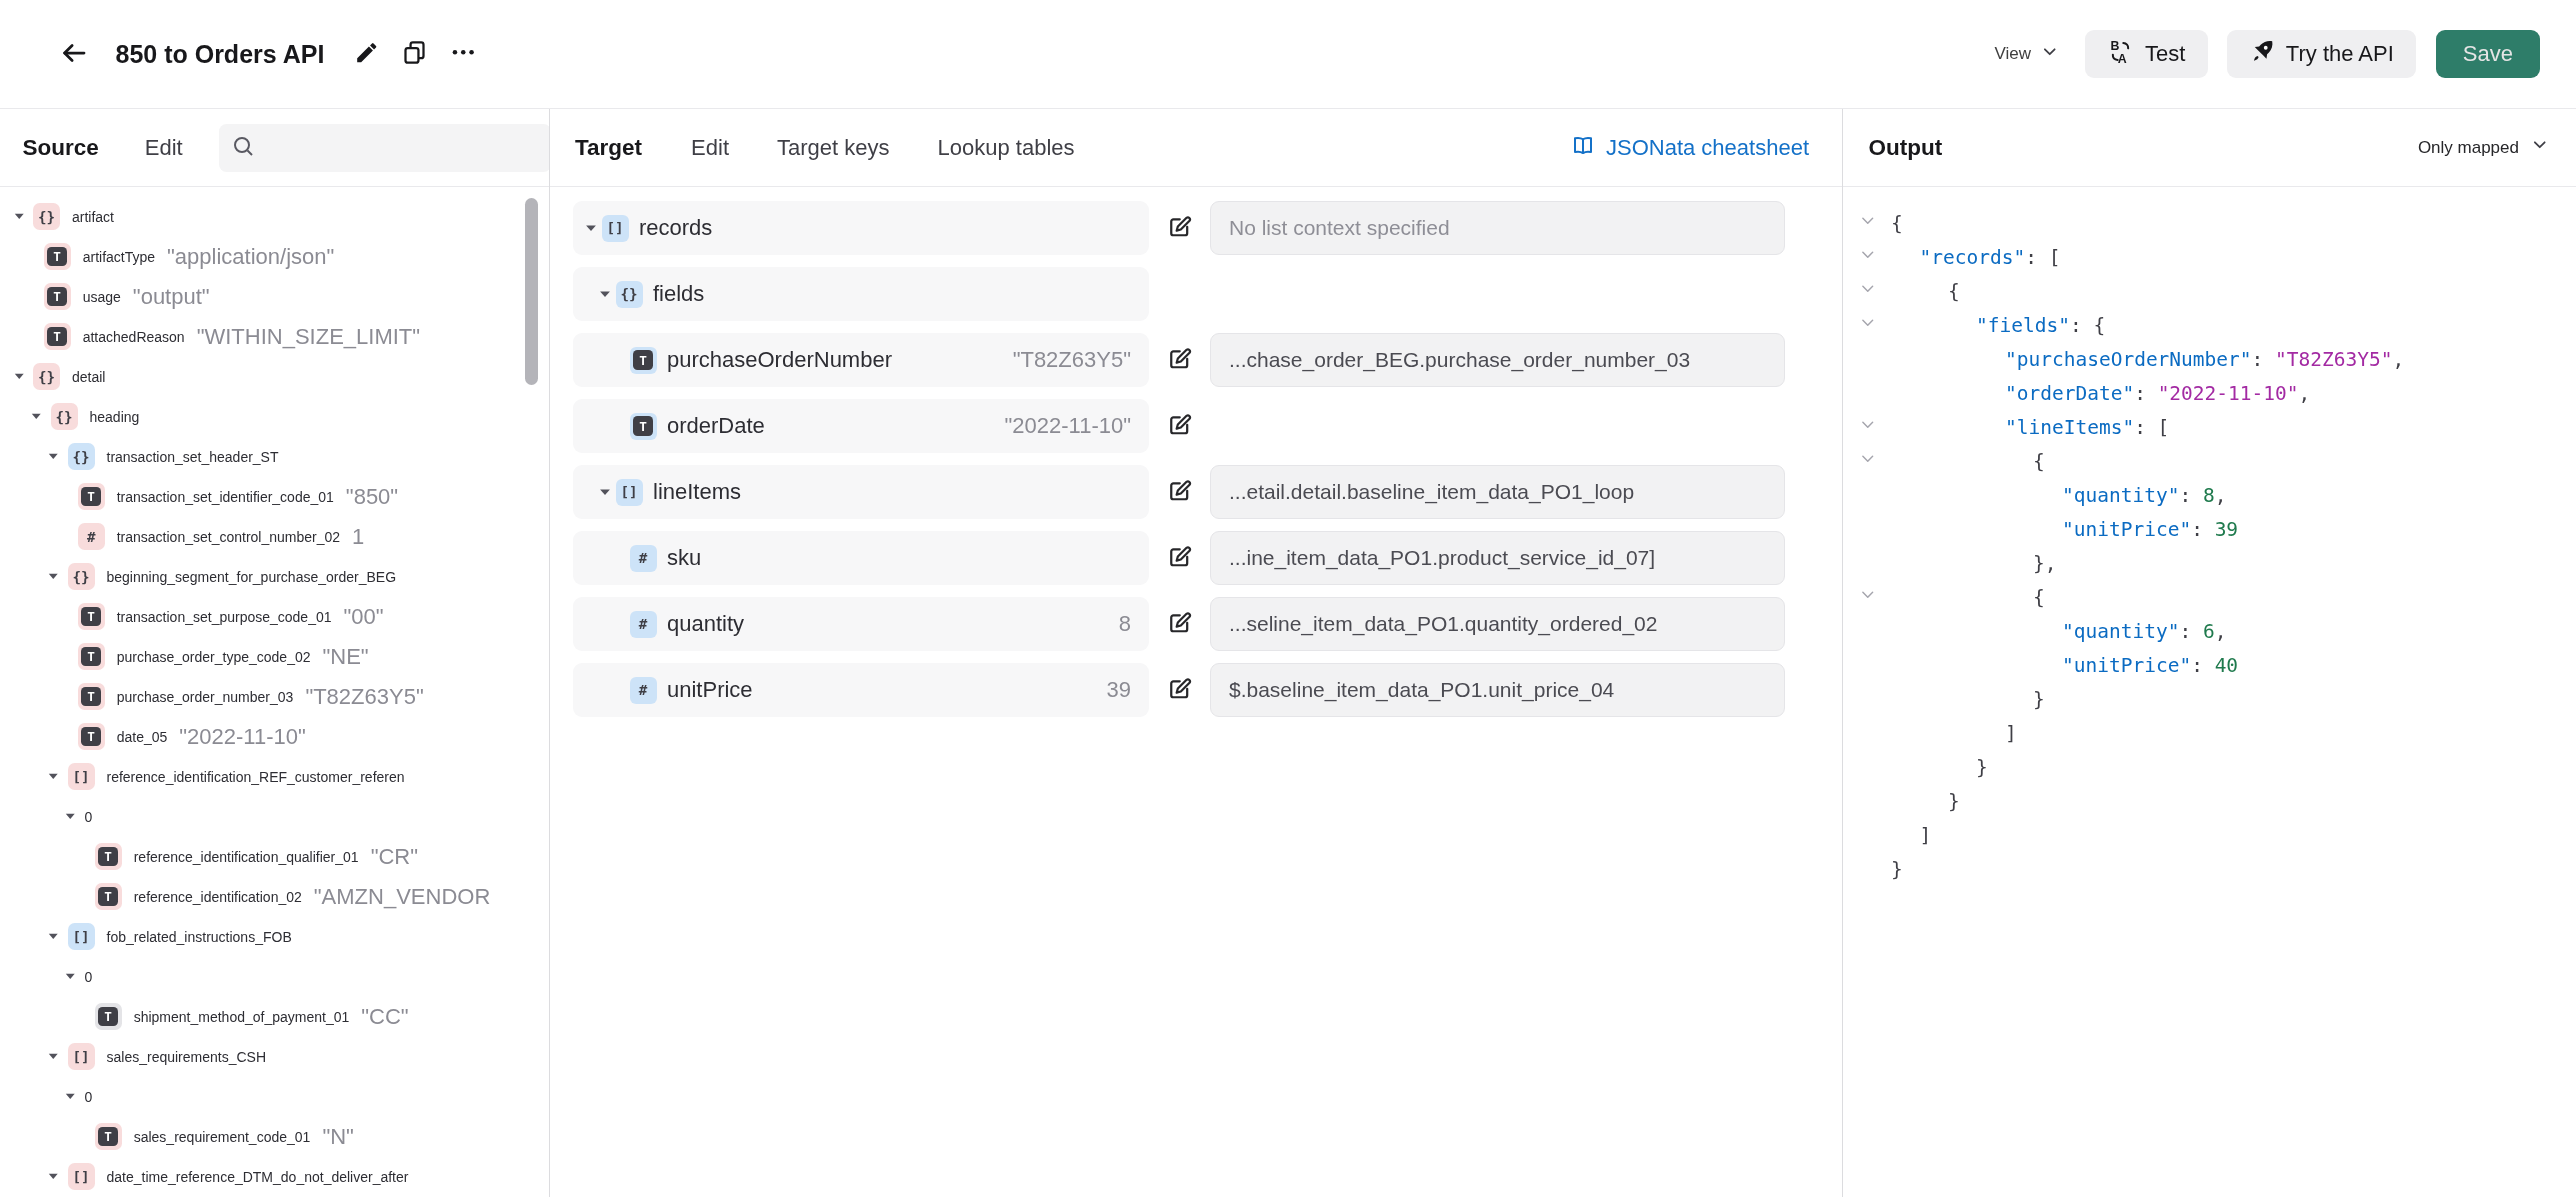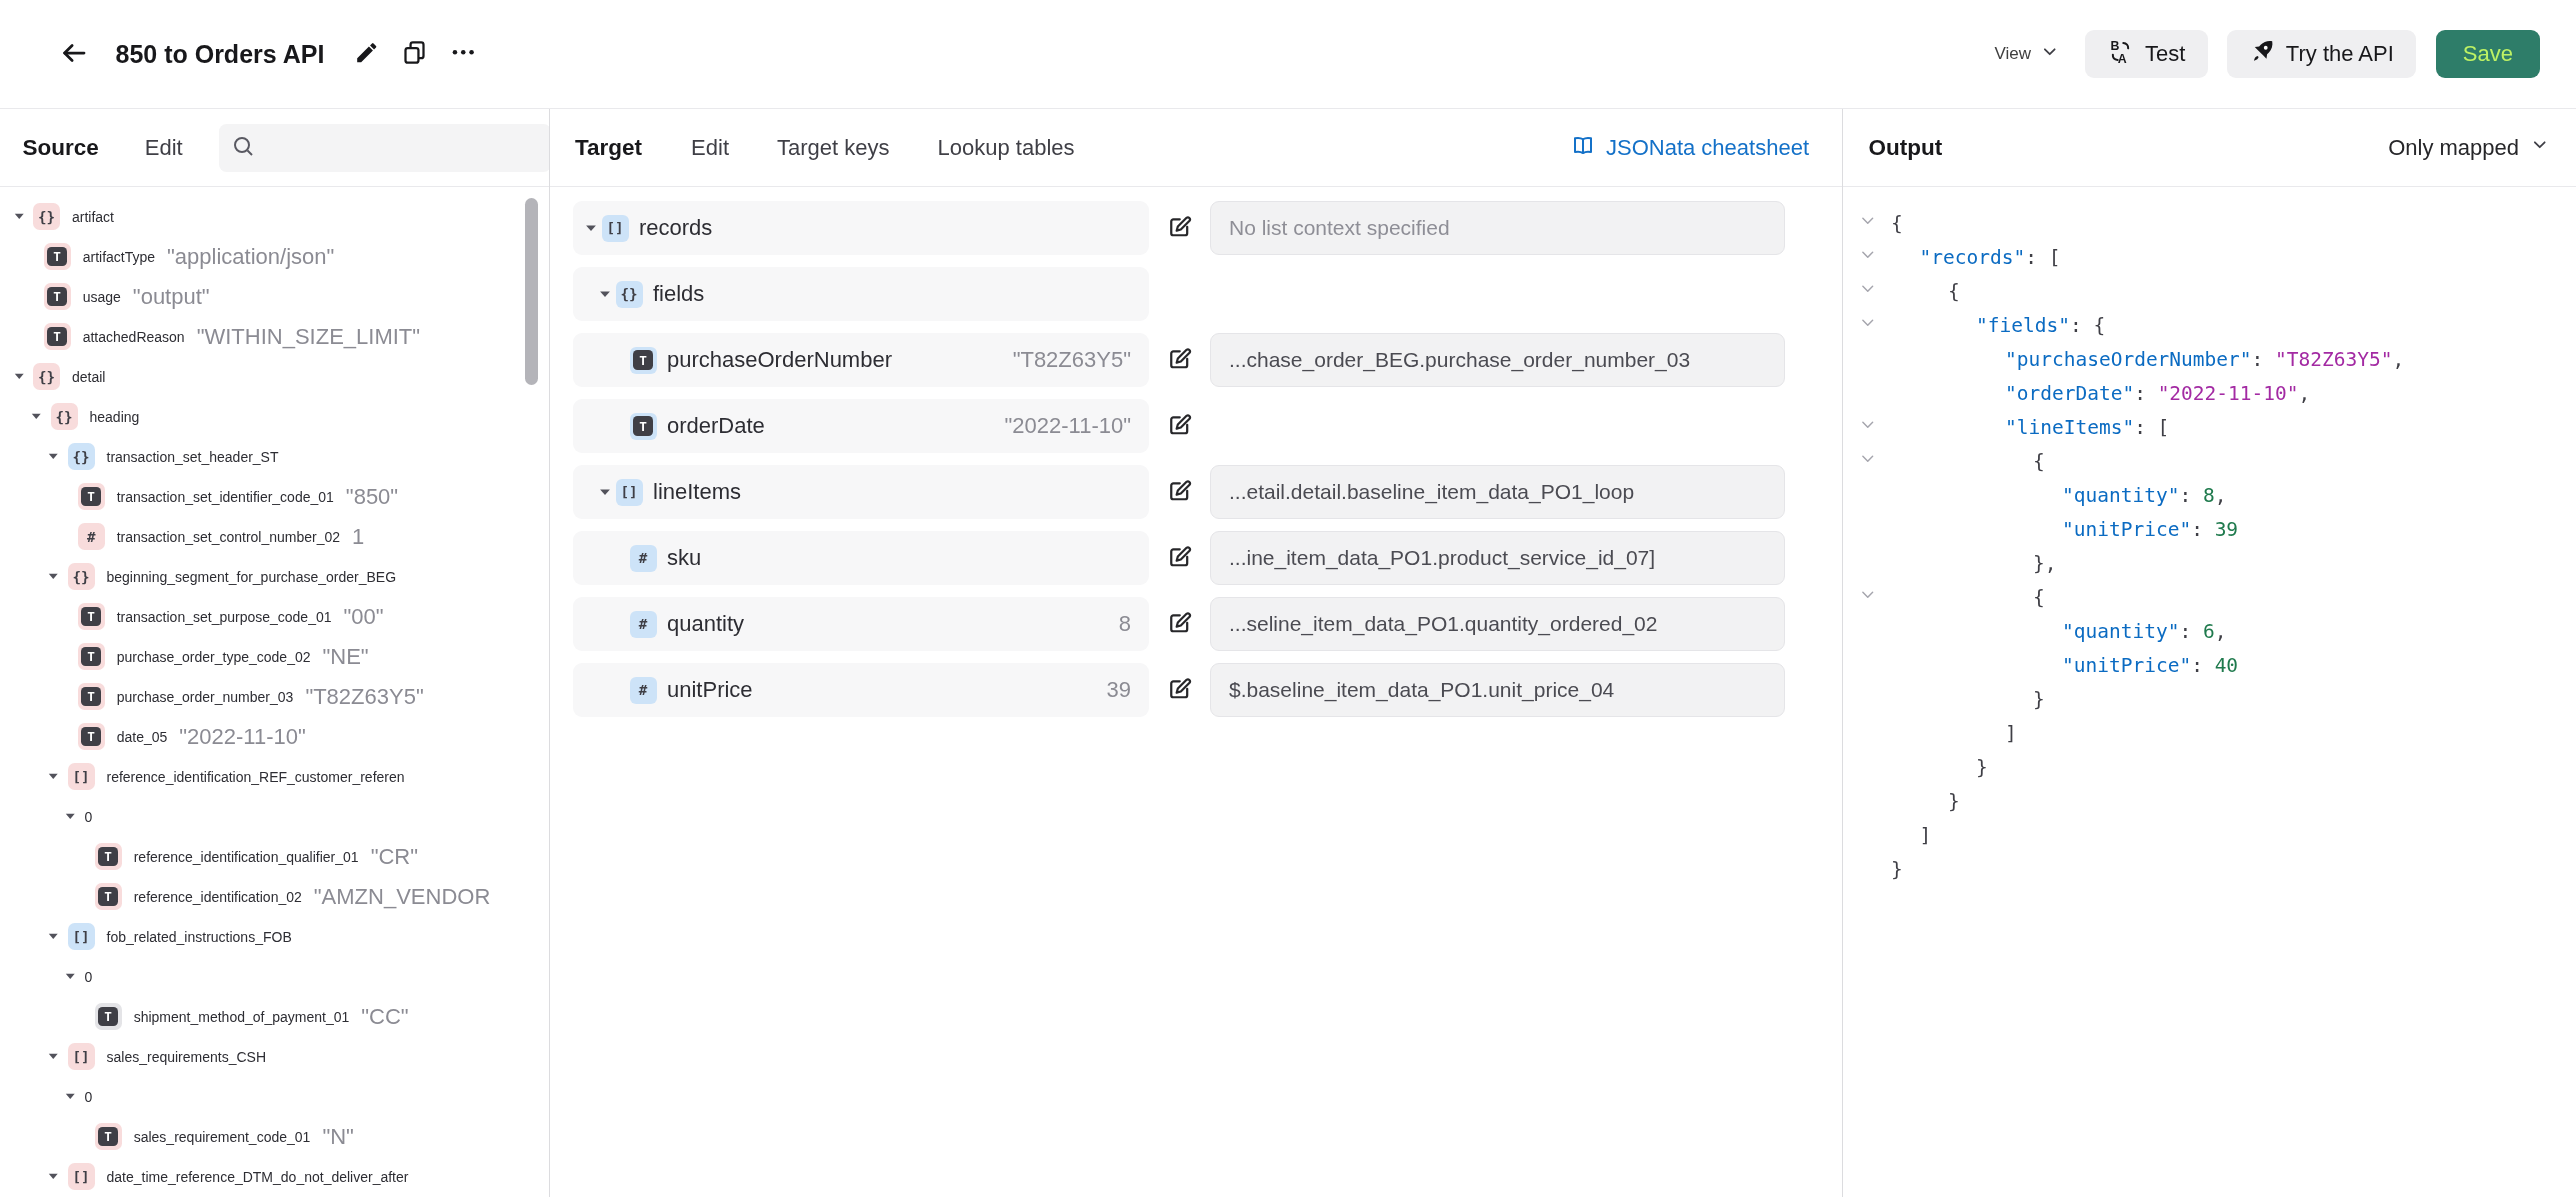--- a/index.html
+++ b/index.html
@@ -10,21 +10,21 @@
   .topbar { height:109px; display:flex; align-items:center; justify-content:space-between;
             padding:0 36px 0 48px; border-bottom:1.5px solid #e9e9ec; }
   .tb-left { display:flex; align-items:center; }
   .icon-btn { background:none; border:none; padding:7.5px 10.5px; display:flex; align-items:center; cursor:pointer; }
   .page-title { font-size:25px; font-weight:700; margin:0 19.5px 0 16.5px; white-space:nowrap; }
   .tb-right { display:flex; align-items:center; gap:19.5px; }
   .view-btn { display:flex; align-items:center; gap:9px; font-size:17px; color:#404040;
               background:none; border:none; font-weight:500; cursor:pointer; }
   .btn { display:flex; align-items:center; gap:10.5px; height:48px; padding:0 22.5px; border-radius:9px;
          border:none; background:#efeff1; font-size:22px; font-weight:500; color:#18181b; cursor:pointer; }
-  .btn-save { background:#2e7d69; color:#bef264; padding:0 27px; }
+  .btn-save { background:#2e7d69; color:#e5e5e5; padding:0 27px; }
 
   
   .panels { display:flex; height:1112px; }
   .panel { position:relative; overflow:hidden; }
   .panel-source { width:550px; border-right:1.5px solid #dcdcdf; }
   .panel-target { width:1293px; border-right:1.5px solid #dcdcdf; }
   .panel-output { flex:1; }
   .phead { height:78px; display:flex; align-items:center; border-bottom:1.5px solid #e9e9ec; padding:0 22.5px; }
   .ptitle { font-size:22.5px; font-weight:700; color:#18181b; white-space:nowrap; }
   .ptab { font-size:22px; font-weight:500; color:#3f3f46; white-space:nowrap; cursor:pointer; }
@@ -32,21 +32,21 @@
   .panel-source .ptab { margin-right:36px; }
   .searchbox { flex:1; height:48px; background:#f4f4f5; border-radius:7.5px; display:flex;
                align-items:center; padding:0 12px; gap:9px; }
   .searchbox input { border:none; background:transparent; outline:none; flex:1; font-size:21px; min-width:0; }
   .panel-target .phead { padding:0 33px 0 25px; }
   .panel-target .ptitle { margin-right:49px; }
   .panel-target .ptab { margin-right:48px; }
   .cheatsheet { margin-left:auto; display:flex; align-items:center; gap:10.5px; font-size:22px;
                 font-weight:500; color:#1471c8; cursor:pointer; white-space:nowrap; }
   .panel-output .phead { justify-content:space-between; padding:0 27px 0 25.5px; }
-  .onlymapped { display:flex; align-items:center; gap:10.5px; font-size:22px; font-weight:500;
+  .onlymapped { display:flex; align-items:center; gap:10.5px; font-size:17px; font-weight:500;
                 color:#27272a; cursor:pointer;text-align:right; }
 
   
   .tree { padding-top:9.7px; height:1034px; overflow:hidden; }
   .srow { height:40px; display:flex; align-items:center; white-space:nowrap; }
   .tri { width:22.5px; flex:0 0 22.5px; display:flex; align-items:center; cursor:pointer; }
   .spacer { flex:0 0 15.7px; }
   .badge { width:27px; height:27px; border-radius:6.7px; flex:0 0 27px; display:flex; align-items:center;
            justify-content:center; margin-right:12px; font-family:"DejaVu Sans Mono", monospace;
            font-size:14.2px; font-weight:700; color:#3f3f46; }

